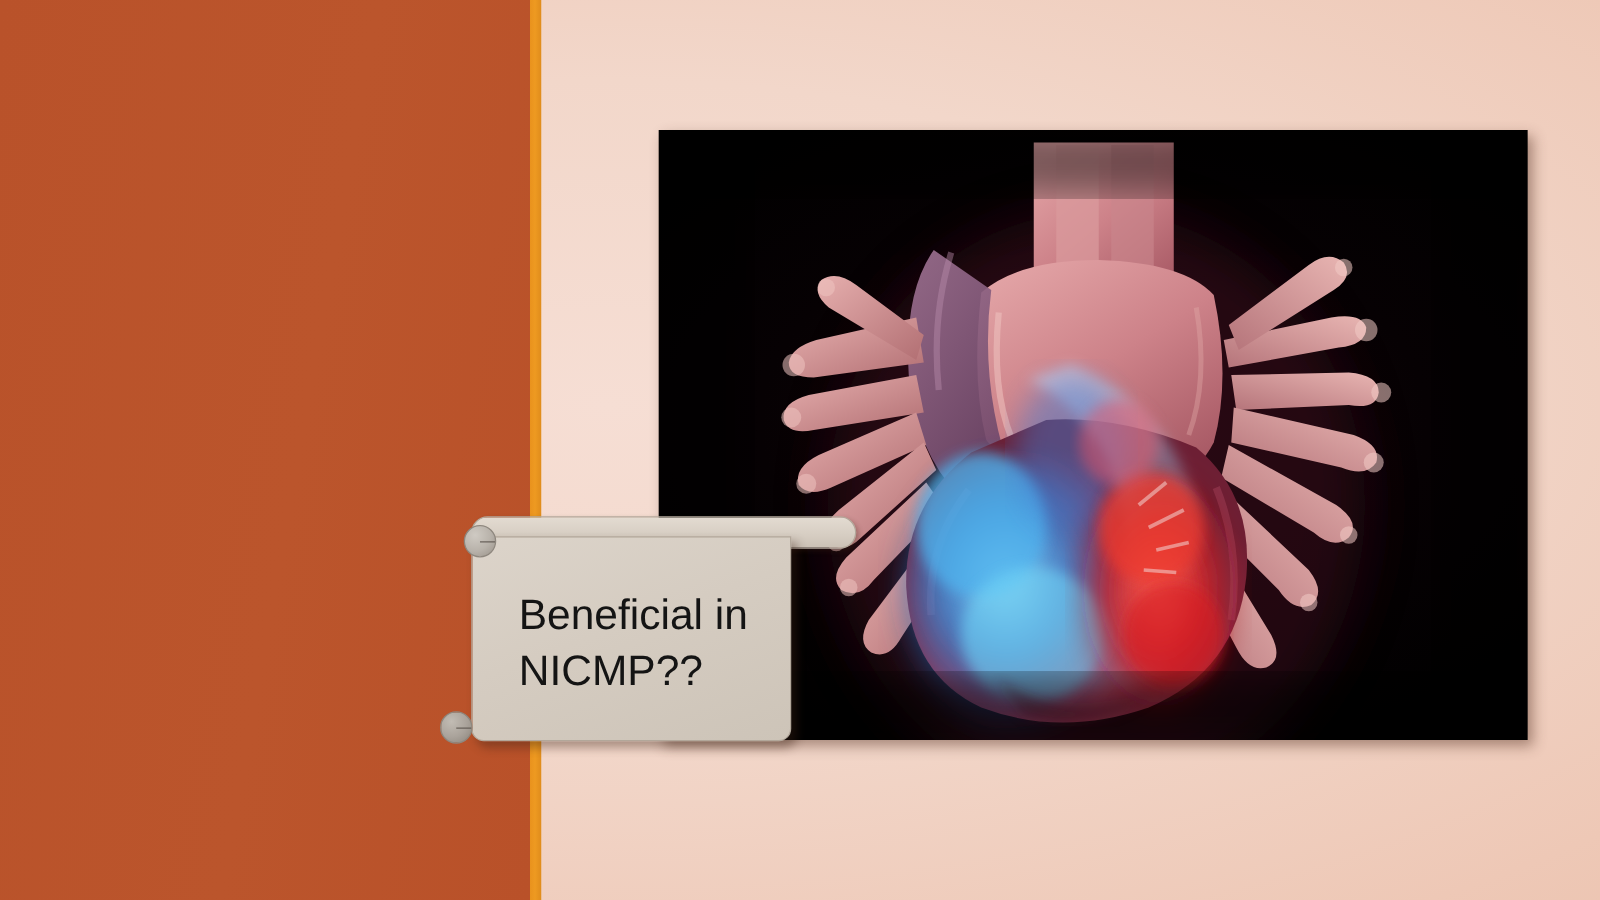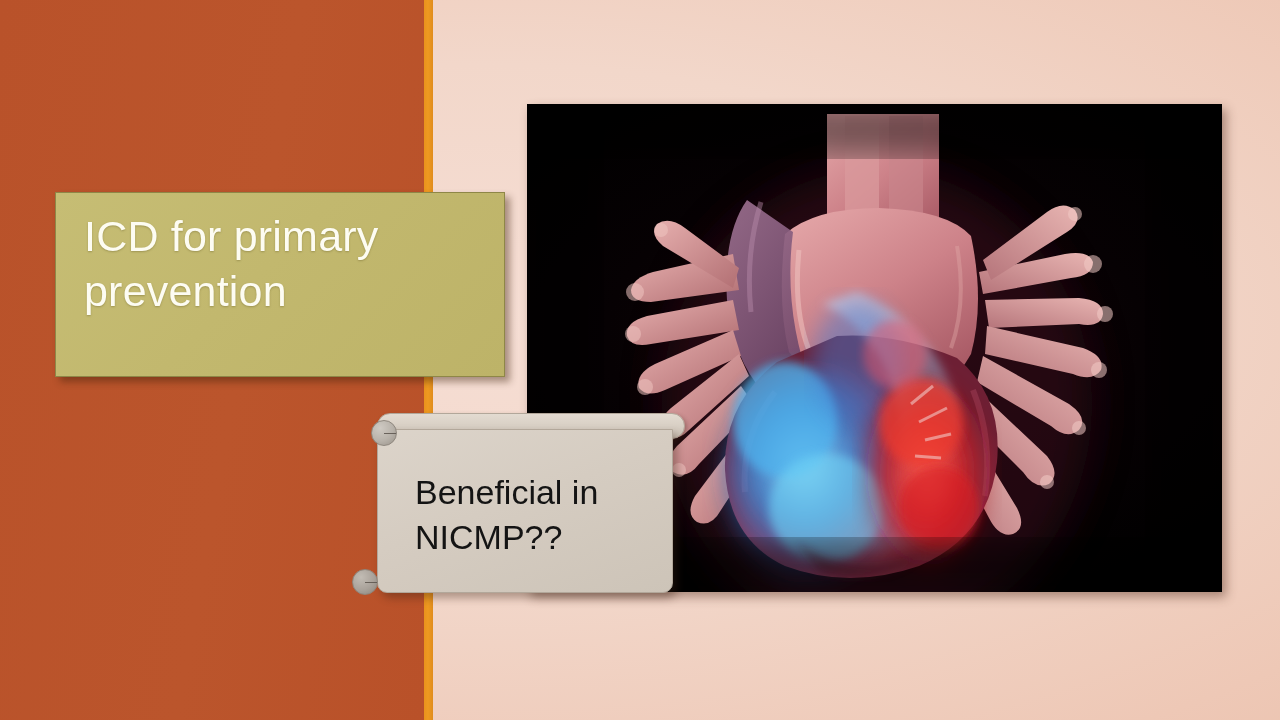--- a/index.html
+++ b/index.html
@@ -88,21 +88,21 @@
     width: 308px; height: 26px;
     background: linear-gradient(180deg, #e3dbd1 0%, #d6cdc2 60%, #cbc1b5 100%);
     border: 1px solid #b2a79a;
     border-radius: 13px;
     box-sizing: border-box;
     box-shadow: 2px 2px 4px rgba(60, 35, 20, 0.30);
   }
   .callout-body {
     position: absolute;
     left: 14px; top: 16px;
-    width: 296px; height: 164px;
+    width: 256px; height: 164px;
     background: linear-gradient(160deg, #dcd4ca 0%, #d5ccc1 45%, #cdc4b8 100%);
     border: 1px solid #b2a79a;
     border-radius: 0 0 10px 10px;
     box-sizing: border-box;
     box-shadow: 4px 5px 8px rgba(60, 35, 20, 0.38);
     display: flex;
     align-items: flex-start;
     padding: 40px 14px 0 37px;
   }
   .callout-text {
@@ -132,24 +132,20 @@
 </style>
 </head>
 <body>
 
 <div id="slide">
 
   <div class="bg-right"></div>
   <div class="bg-left-panel"></div>
   <div class="bg-accent-stripe"></div>
 
-  <div class="title-box">
-    <div class="title-text">ICD for primary
-prevention</div>
-  </div>
 
   <div class="picture-frame">
     <div class="heart-canvas">
       <svg class="heart-svg" viewBox="0 0 695 488" preserveAspectRatio="none">
         <defs>
           <radialGradient id="gMyo" cx="46%" cy="72%" r="62%">
             <stop offset="0%" stop-color="#c45270"></stop>
             <stop offset="48%" stop-color="#a83a57"></stop>
             <stop offset="100%" stop-color="#6d1f34"></stop>
           </radialGradient>

